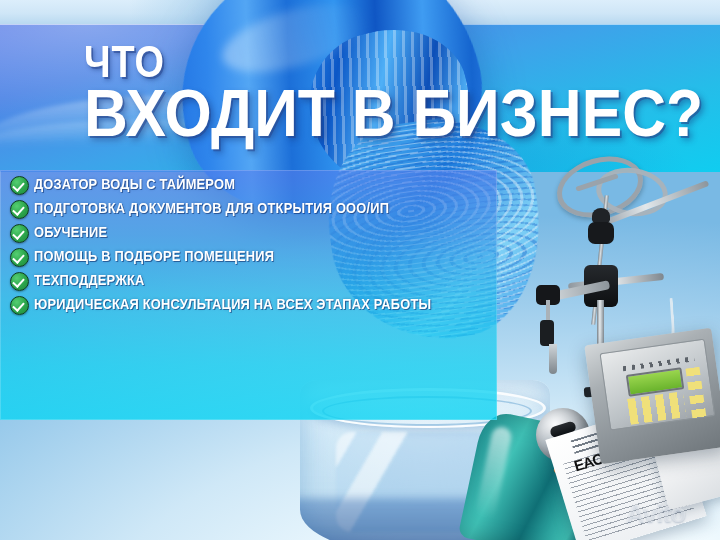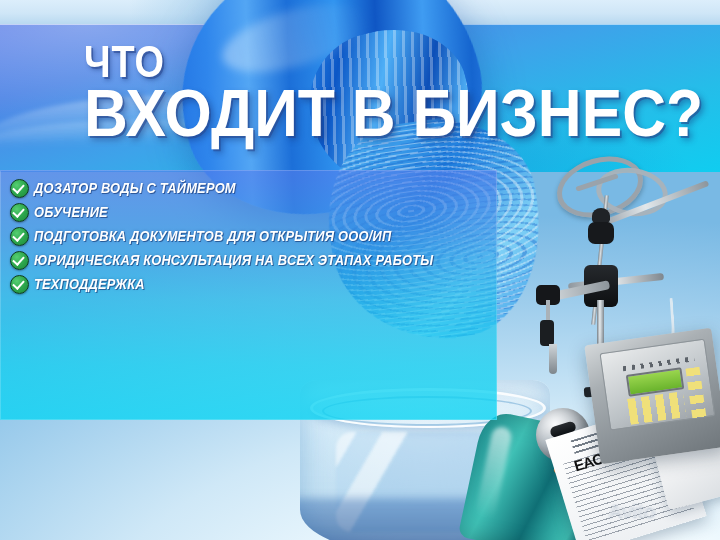--- a/index.html
+++ b/index.html
@@ -326,21 +326,21 @@
     text-shadow:
       2px 2px 0 rgba(40,70,140,.55),
       4px 4px 7px rgba(20,50,120,.45);
   }
 
   
   .bullets{
     position:absolute;left:0;top:176px;width:497px;
   }
   .bullet{
-    display:flex;align-items:center;height:24px;margin:0 0 0 10px;font-style:italic;
+    display:flex;height:24px;margin:0 0 0 10px;
   }
   .check{
     flex:0 0 auto;width:17px;height:17px;border-radius:50%;
     background:radial-gradient(circle at 34% 30%,#55cf72 0%,#2ea84e 48%,#1d8a3c 100%);
     border:1.5px solid #0e3d1c;
     position:relative;margin-right:5px;
     box-shadow:0 1px 2px rgba(0,0,0,.35);
   }
   .check:after{
     content:"";position:absolute;left:4.2px;top:2.6px;
@@ -350,22 +350,22 @@
   .bullet-label{
     font-family:"Liberation Sans Narrow","Liberation Sans",sans-serif;
     font-weight:700;font-size:14px;line-height:16px;color:#ffffff;
     letter-spacing:.2px;white-space:nowrap;
     transform:scaleX(.92);transform-origin:left center;
     text-shadow:1px 1px 0 rgba(25,60,120,.65), 0 0 3px rgba(20,50,110,.35);
   }
 
   
   .watermark{
-    position:absolute;left:608px;top:498px;
-    font-family:"Liberation Sans",sans-serif;font-weight:700;font-size:21px;
+    position:absolute;left:626px;top:498px;
+    font-family:"Liberation Sans",sans-serif;font-weight:700;font-size:26px;
     color:rgba(255,255,255,.42);letter-spacing:-1px;
     text-shadow:0 1px 2px rgba(40,70,110,.25);
     pointer-events:none;user-select:none;
   }
 </style>
 </head>
 <body>
 
 <div id="poster">
 
@@ -442,31 +442,35 @@
     <div class="hl-big">ВХОДИТ В БИЗНЕС?</div>
   </div>
 
   <div class="bullets">
     <div class="bullet">
       <span class="check"></span>
       <span class="bullet-label">ДОЗАТОР ВОДЫ С ТАЙМЕРОМ</span>
     </div>
     <div class="bullet">
       <span class="check"></span>
+      <span class="bullet-label">ПОДГОТОВКА ДОКУМЕНТОВ ДЛЯ ОТКРЫТИЯ ООО/ИП</span>
+    </div>
+    <div class="bullet">
+      <span class="check"></span>
       <span class="bullet-label">ОБУЧЕНИЕ</span>
     </div>
     <div class="bullet">
       <span class="check"></span>
-      <span class="bullet-label">ПОДГОТОВКА ДОКУМЕНТОВ ДЛЯ ОТКРЫТИЯ ООО/ИП</span>
+      <span class="bullet-label">ПОМОЩЬ В ПОДБОРЕ ПОМЕЩЕНИЯ</span>
+    </div>
+    <div class="bullet">
+      <span class="check"></span>
+      <span class="bullet-label">ТЕХПОДДЕРЖКА</span>
     </div>
     <div class="bullet">
       <span class="check"></span>
       <span class="bullet-label">ЮРИДИЧЕСКАЯ КОНСУЛЬТАЦИЯ НА ВСЕХ ЭТАПАХ РАБОТЫ</span>
     </div>
-    <div class="bullet">
-      <span class="check"></span>
-      <span class="bullet-label">ТЕХПОДДЕРЖКА</span>
-    </div>
   </div>
 
   <div class="watermark">Avito</div>
 
 </div>
 
 </body></html>

